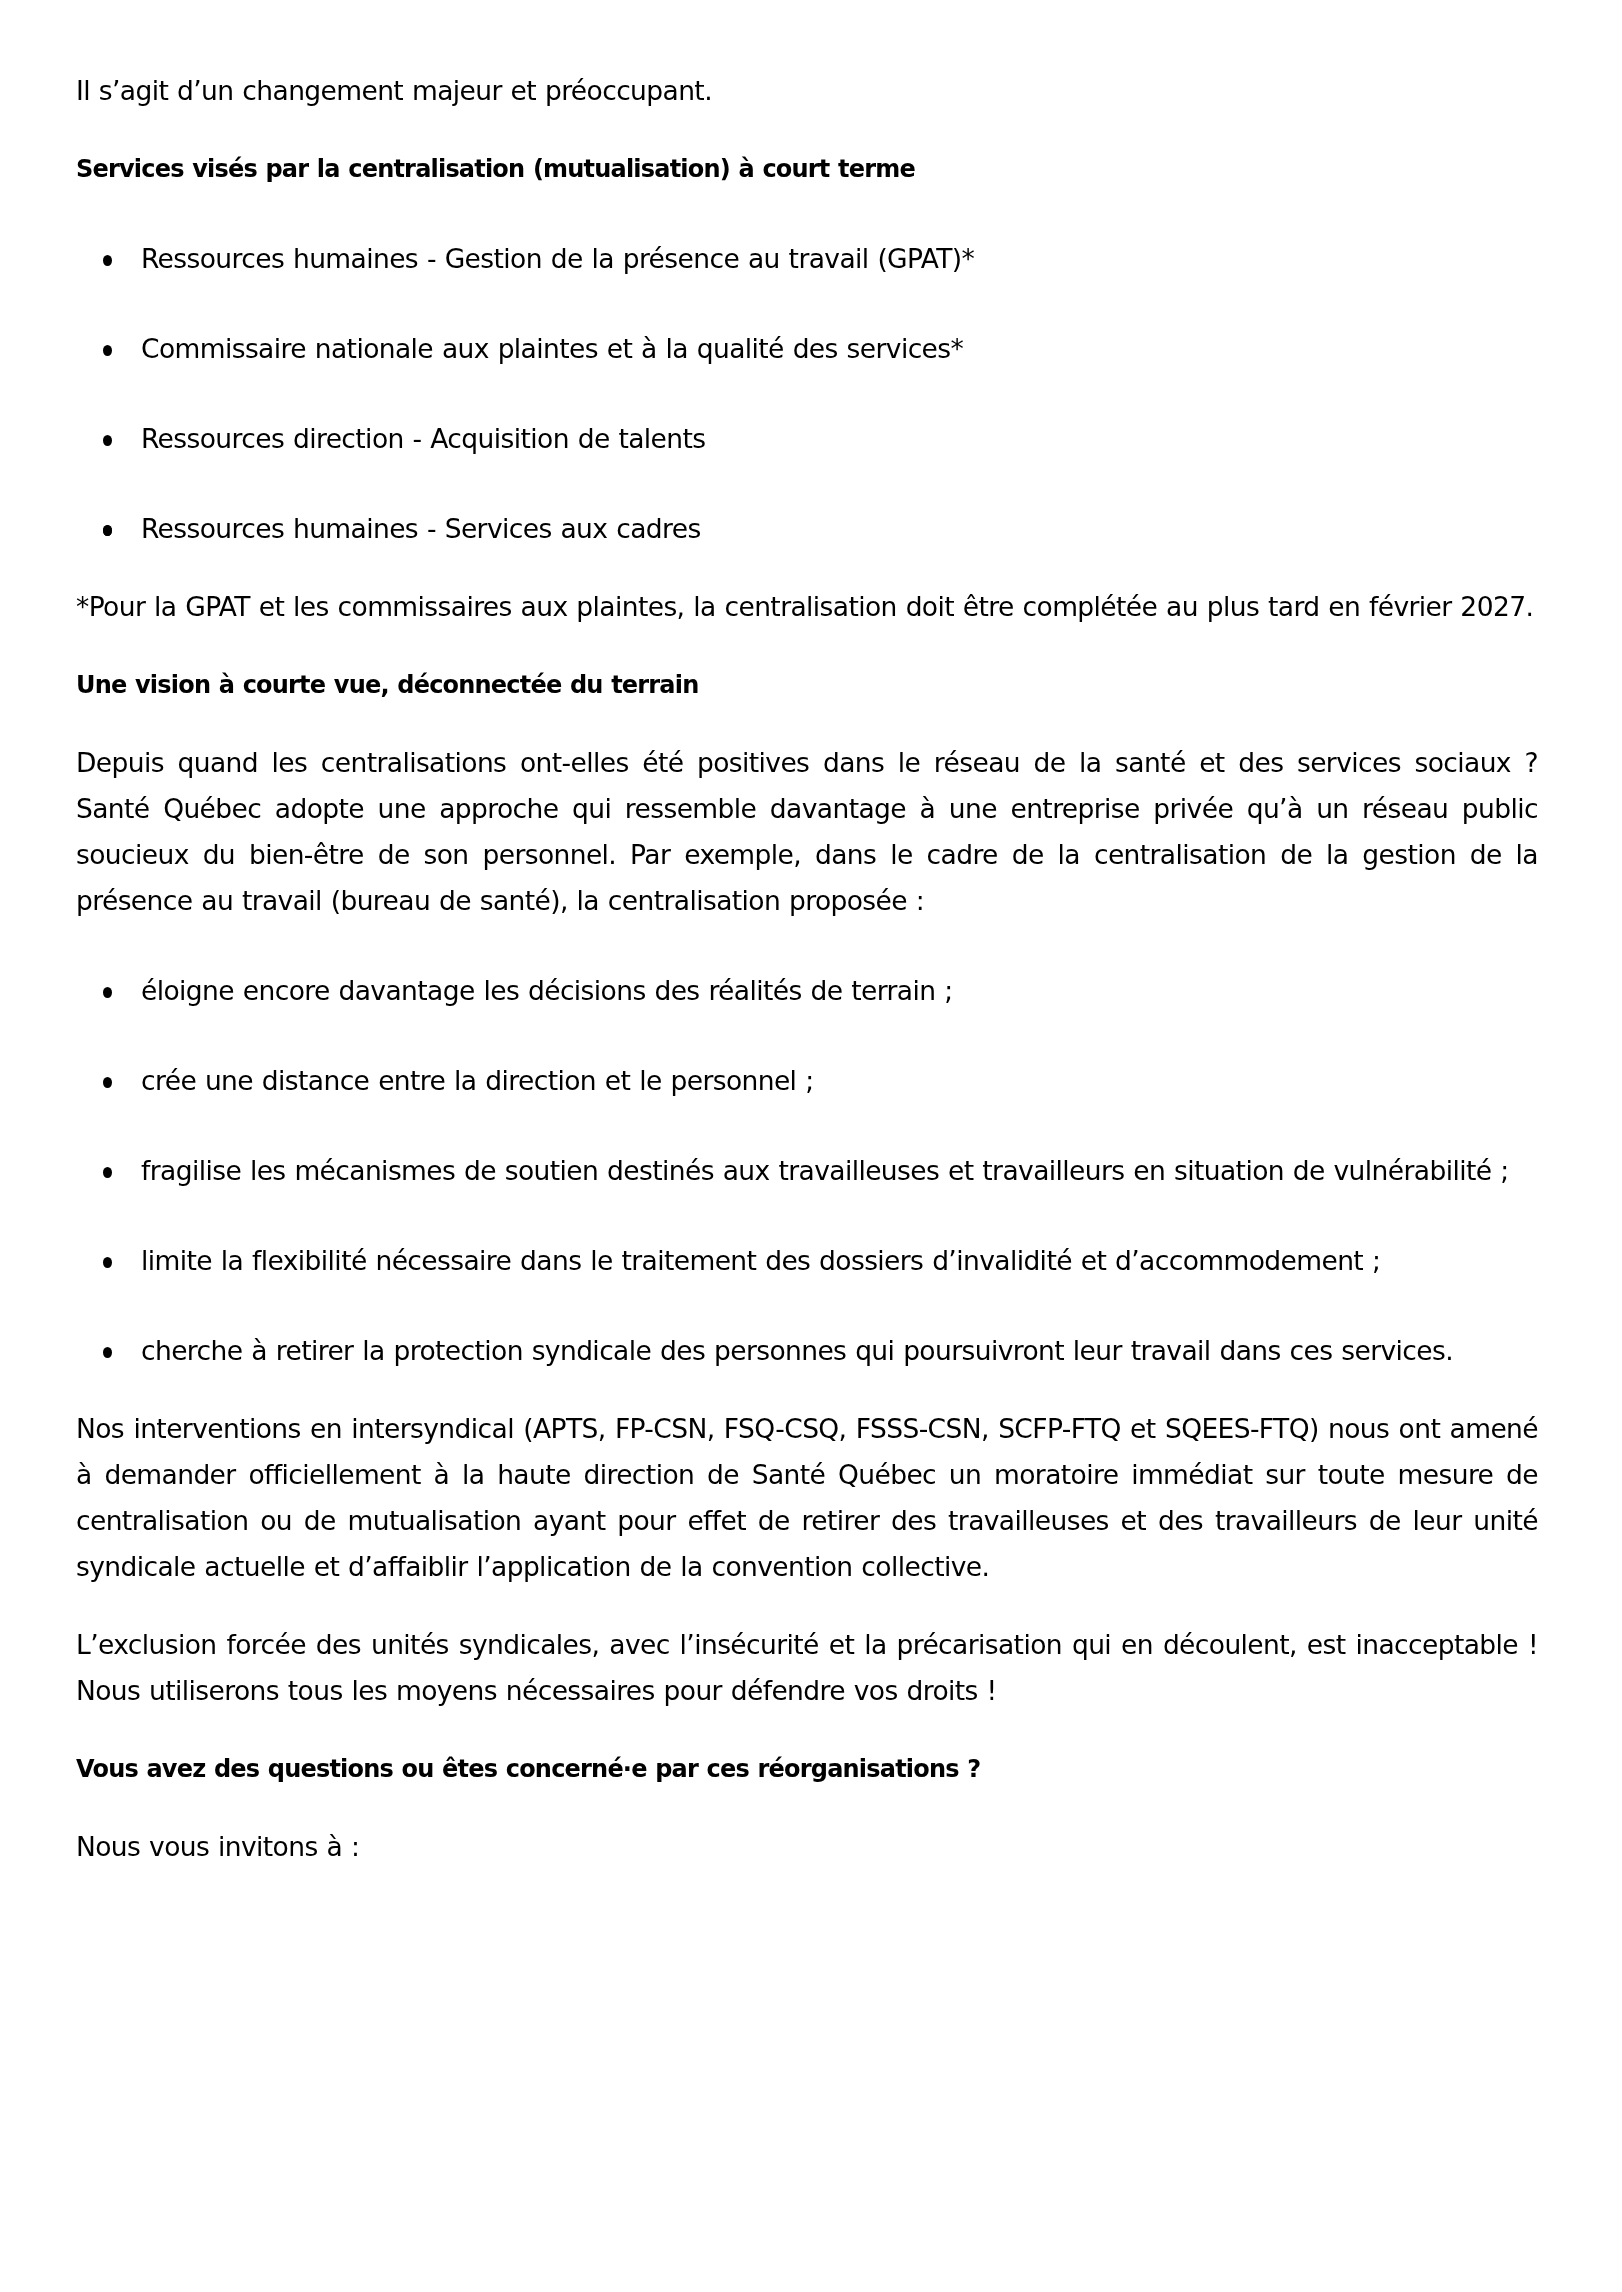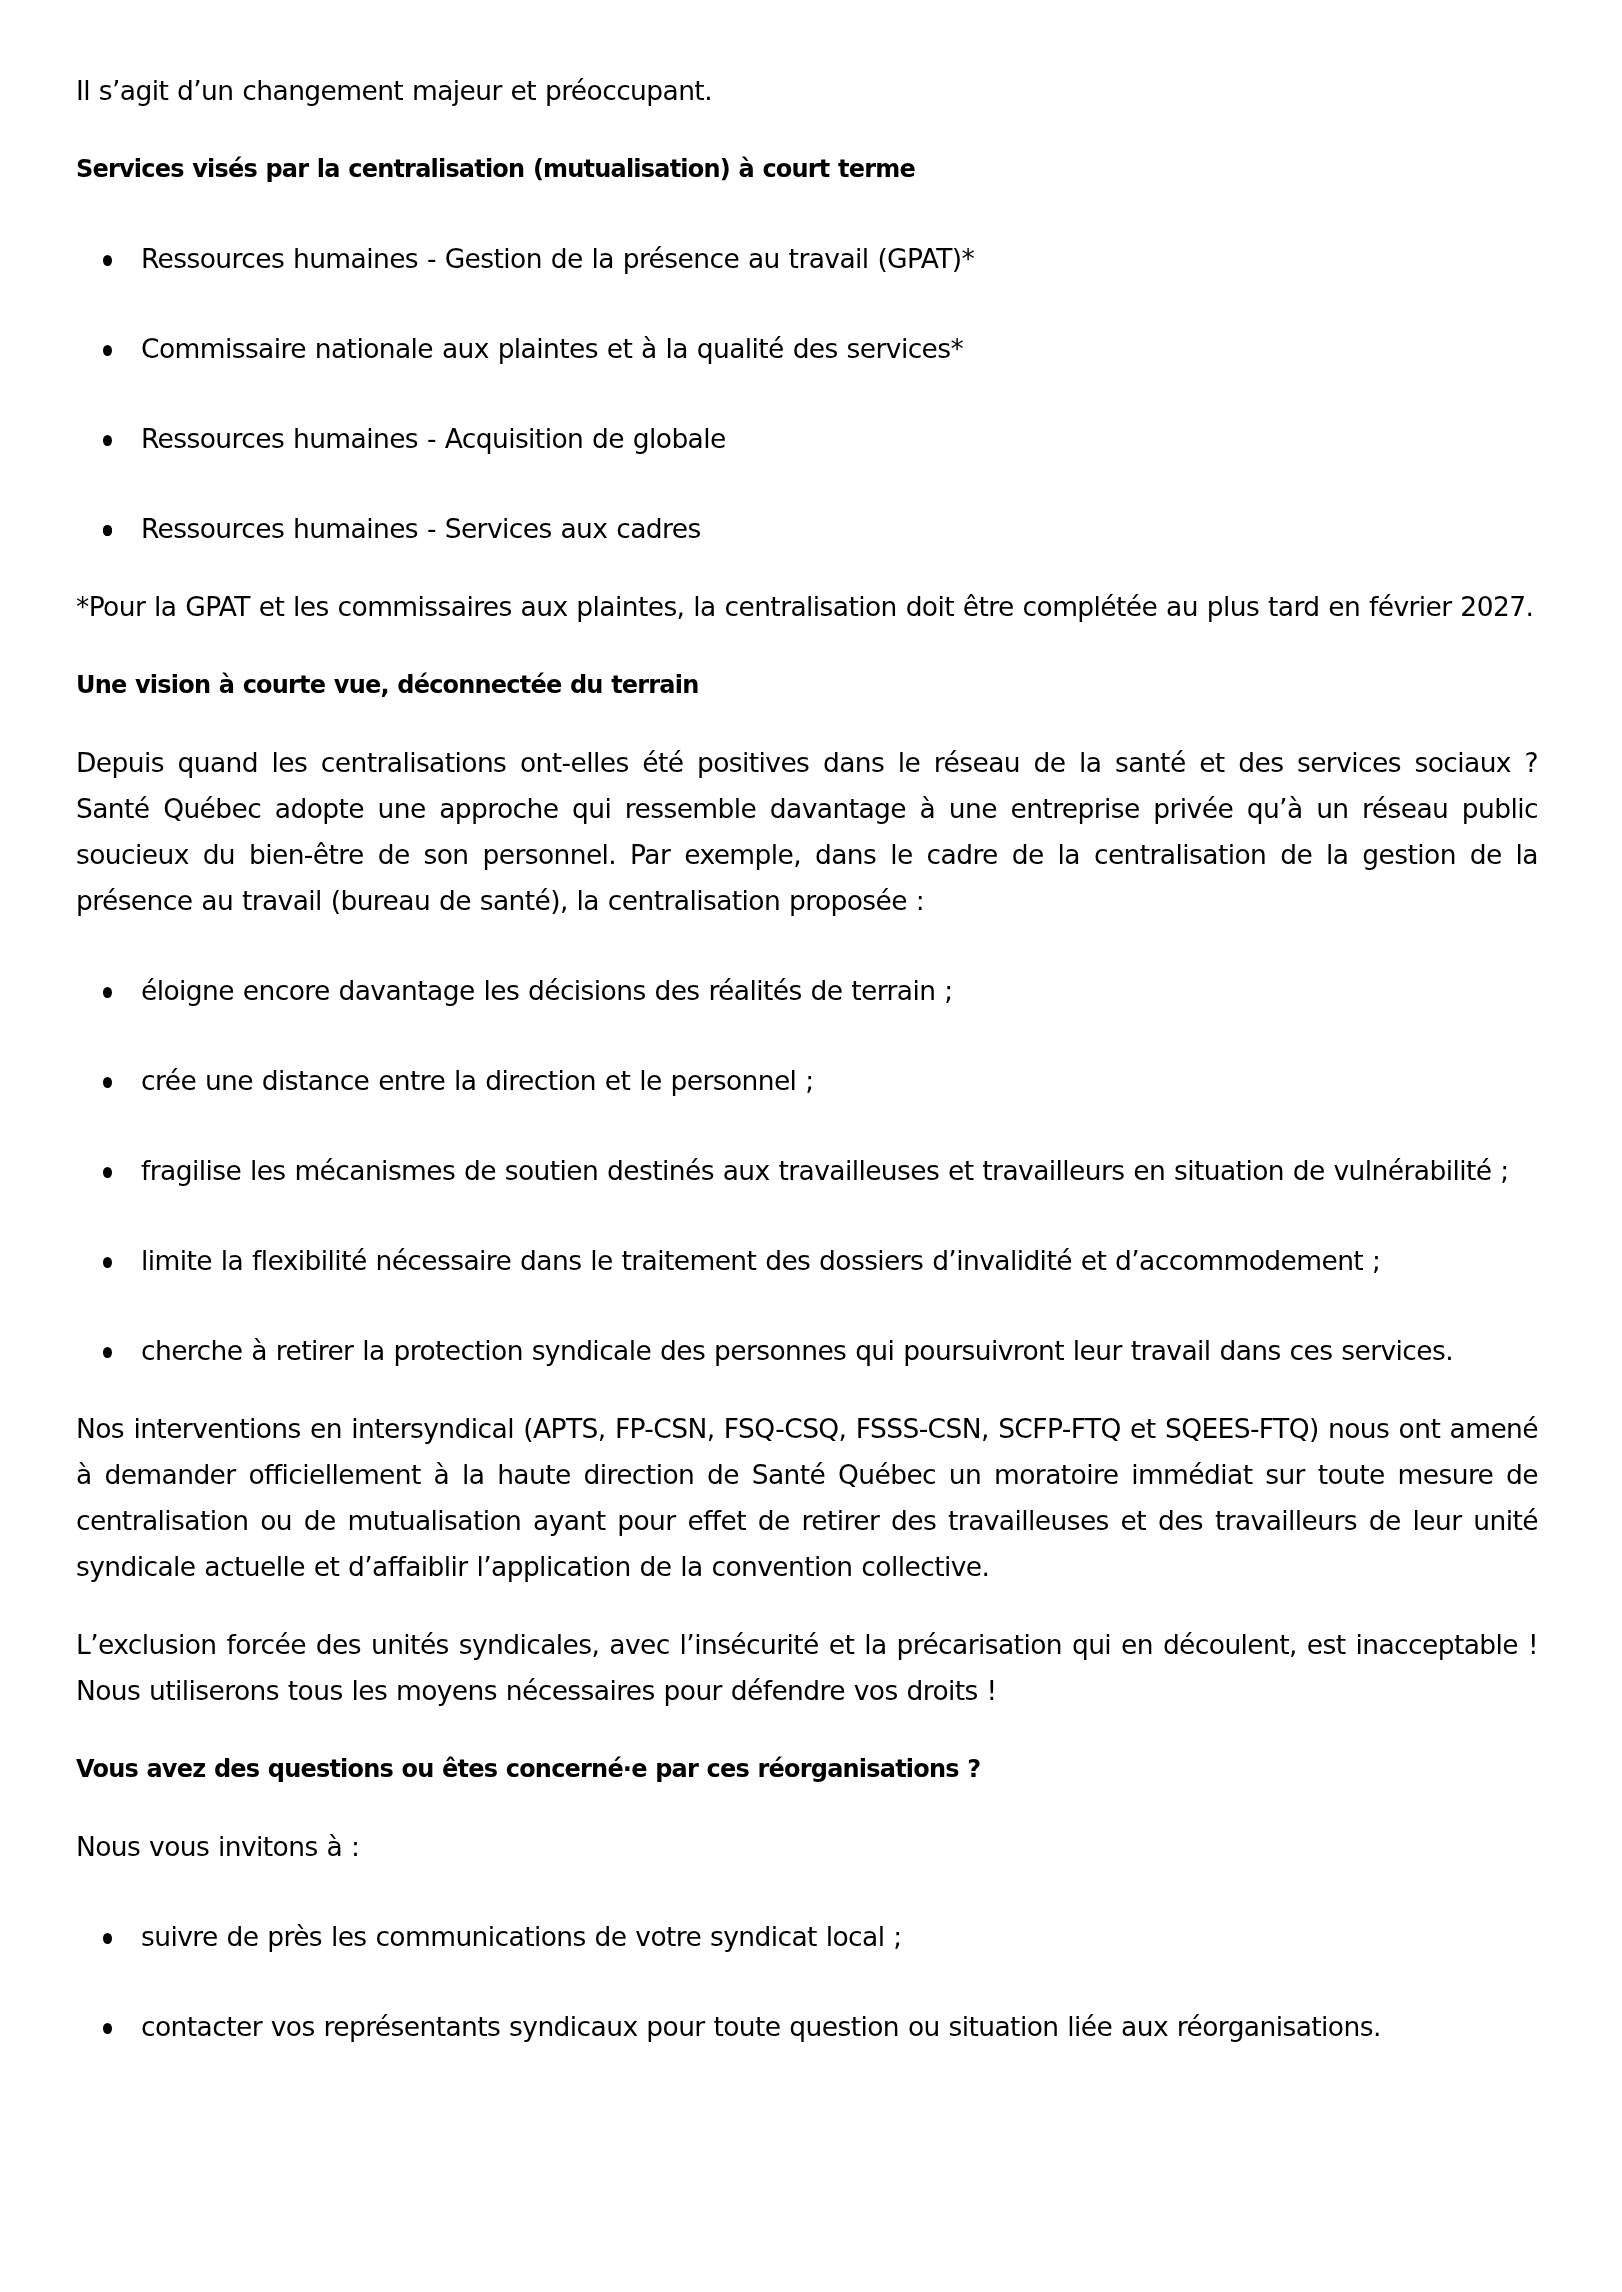--- a/index.html
+++ b/index.html
@@ -24,39 +24,35 @@
 <body>
 
 <div class="page">
 
   <p>Il s’agit d’un changement majeur et préoccupant.</p>
 
   <h2>Services visés par la centralisation (mutualisation) à court terme</h2>
   <ul>
     <li><span class="bullet"></span><span>Ressources humaines - Gestion de la présence au travail (GPAT)*</span></li>
     <li><span class="bullet"></span><span>Commissaire nationale aux plaintes et à la qualité des services*</span></li>
-    <li><span class="bullet"></span><span>Ressources humaines - Acquisition de globale</span></li>
+    <li><span class="bullet"></span><span>Ressources direction - Acquisition de talents</span></li>
     <li><span class="bullet"></span></li>
     <li><span class="bullet"></span><span>Ressources humaines - Services aux cadres</span></li>
   </ul>
   <p class="just">*Pour la GPAT et les commissaires aux plaintes, la centralisation doit être complétée au plus tard en février 2027.</p>
 
   <h2>Une vision à courte vue, déconnectée du terrain</h2>
   <p class="just">Depuis quand les centralisations ont-elles été positives dans le réseau de la santé et des services sociaux ? Santé Québec adopte une approche qui ressemble davantage à une entreprise privée qu’à un réseau public soucieux du bien-être de son personnel. Par exemple, dans le cadre de la centralisation de la gestion de la présence au travail (bureau de santé), la centralisation proposée :</p>
   <ul>
     <li><span class="bullet"></span><span>éloigne encore davantage les décisions des réalités de terrain ;</span></li>
     <li><span class="bullet"></span><span>crée une distance entre la direction et le personnel ;</span></li>
     <li><span class="bullet"></span><span>fragilise les mécanismes de soutien destinés aux travailleuses et travailleurs en situation de vulnérabilité ;</span></li>
     <li><span class="bullet"></span><span>limite la flexibilité nécessaire dans le traitement des dossiers d’invalidité et d’accommodement ;</span></li>
     <li><span class="bullet"></span><span>cherche à retirer la protection syndicale des personnes qui poursuivront leur travail dans ces services.</span></li>
   </ul>
   <p class="just">Nos interventions en intersyndical (APTS, FP-CSN, FSQ-CSQ, FSSS-CSN, SCFP-FTQ et SQEES-FTQ) nous ont amené à demander officiellement à la haute direction de Santé Québec un moratoire immédiat sur toute mesure de centralisation ou de mutualisation ayant pour effet de retirer des travailleuses et des travailleurs de leur unité syndicale actuelle et d’affaiblir l’application de la convention collective.</p>
   <p class="just">L’exclusion forcée des unités syndicales, avec l’insécurité et la précarisation qui en découlent, est inacceptable ! Nous utiliserons tous les moyens nécessaires pour défendre vos droits !</p>
 
   <h2>Vous avez des questions ou êtes concerné·e par ces réorganisations ?</h2>
   <p>Nous vous invitons à :</p>
-  <ul>
-    <li><span class="bullet"></span><span>suivre de près les communications de votre syndicat local ;</span></li>
-    <li><span class="bullet"></span><span>contacter vos représentants syndicaux pour toute question ou situation liée aux réorganisations.</span></li>
-  </ul>
 
 </div>
 
 
 </body></html>

